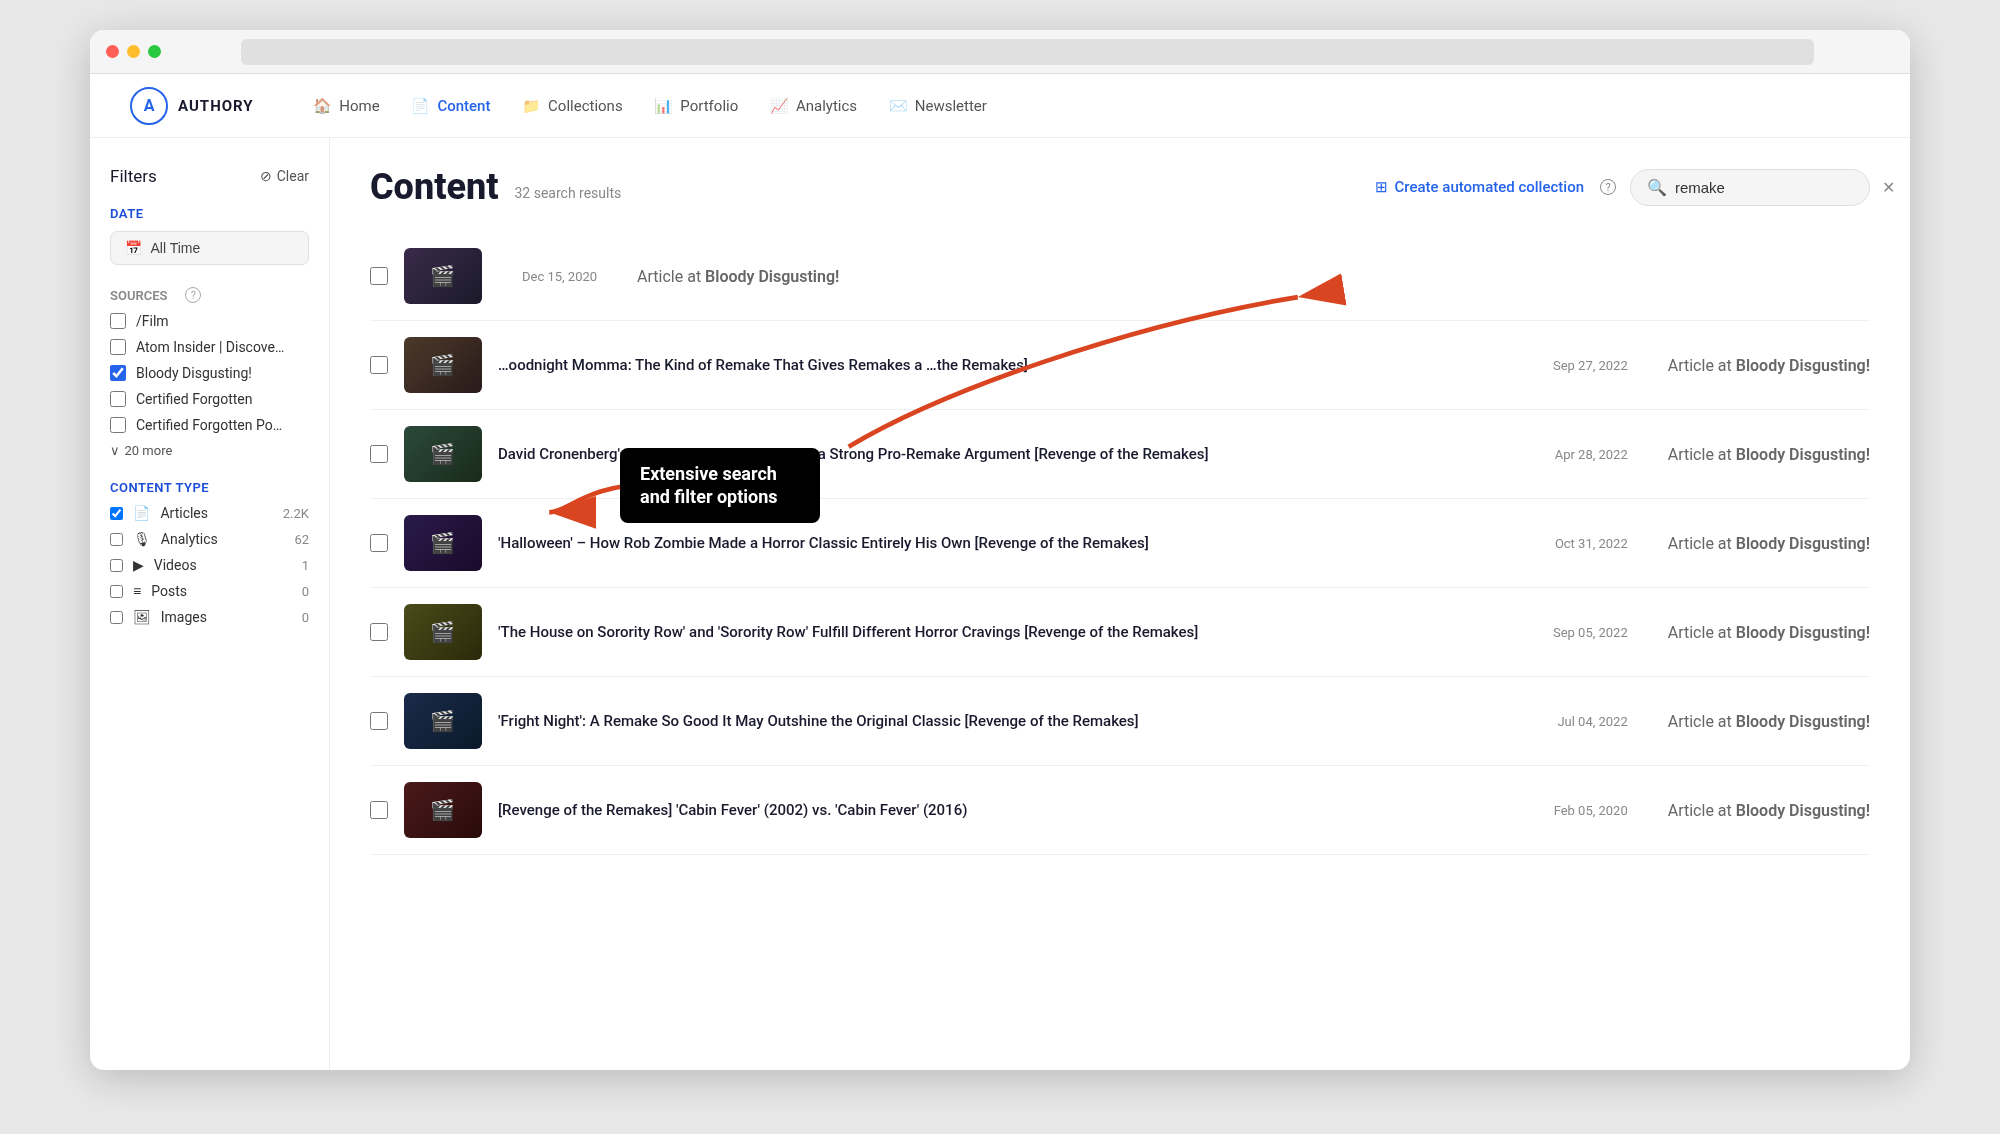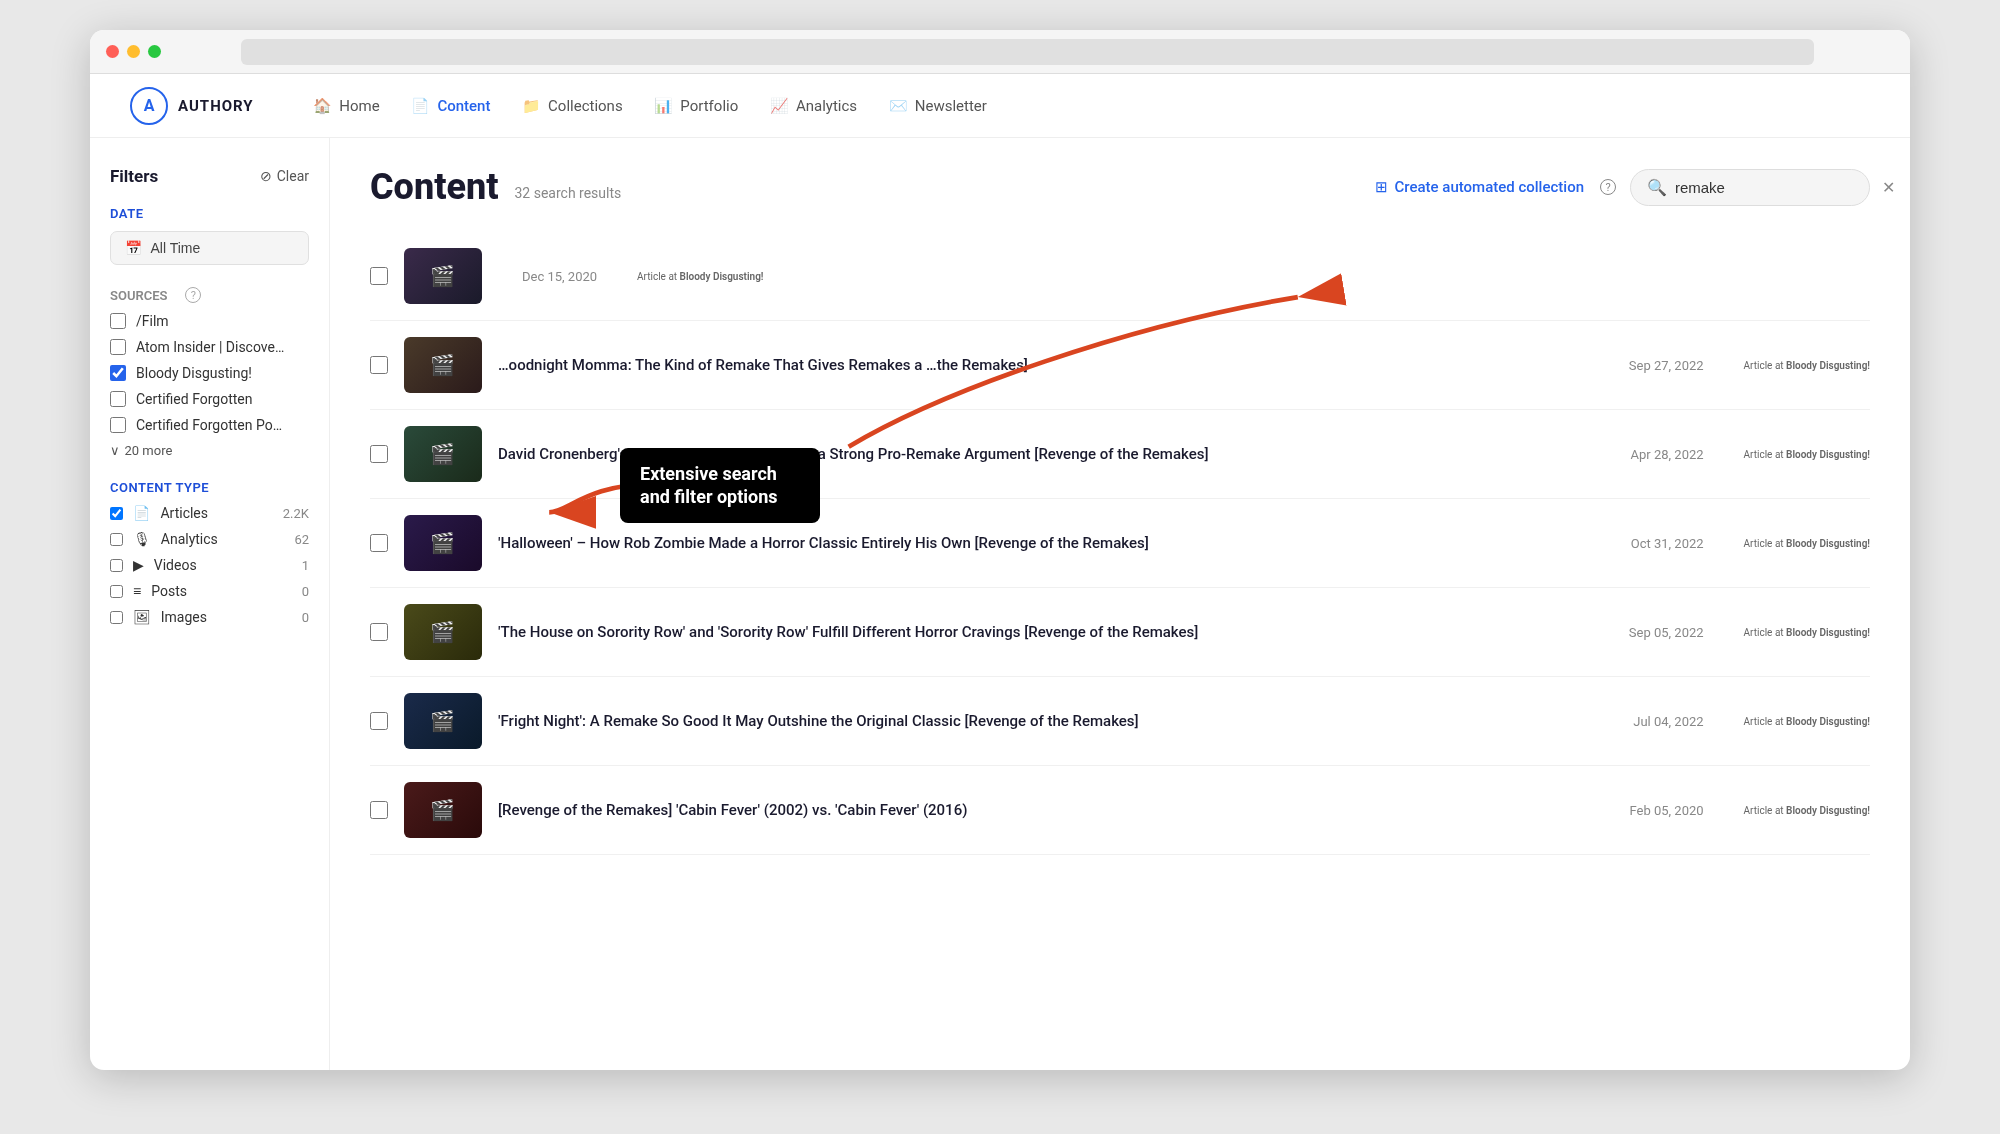--- a/index.html
+++ b/index.html
@@ -113,21 +113,21 @@
       overflow-y: auto;
     }
     .sidebar-header {
       display: flex;
       align-items: center;
       justify-content: space-between;
       margin-bottom: 20px;
     }
     .sidebar-title {
       font-size: 17px;
-      font-weight: 700;
+      font-weight: 400;
       color: #1a1a2e;
     }
     .clear-btn {
       display: flex;
       align-items: center;
       gap: 5px;
       font-size: 14px;
       color: #555;
       cursor: pointer;
     }
@@ -297,21 +297,21 @@
       font-weight: 500;
       line-height: 1.4;
     }
     .article-date {
       font-size: 13px;
       color: #888;
       white-space: nowrap;
       margin: 0 24px;
     }
     .article-source {
-      font-size: 10px;
+      font-size: 16px;
       color: #666;
       white-space: nowrap;
     }
     .article-source strong {
       font-weight: 600;
     }
     
     .tooltip-box {
       position: absolute;
       background: #000000;

